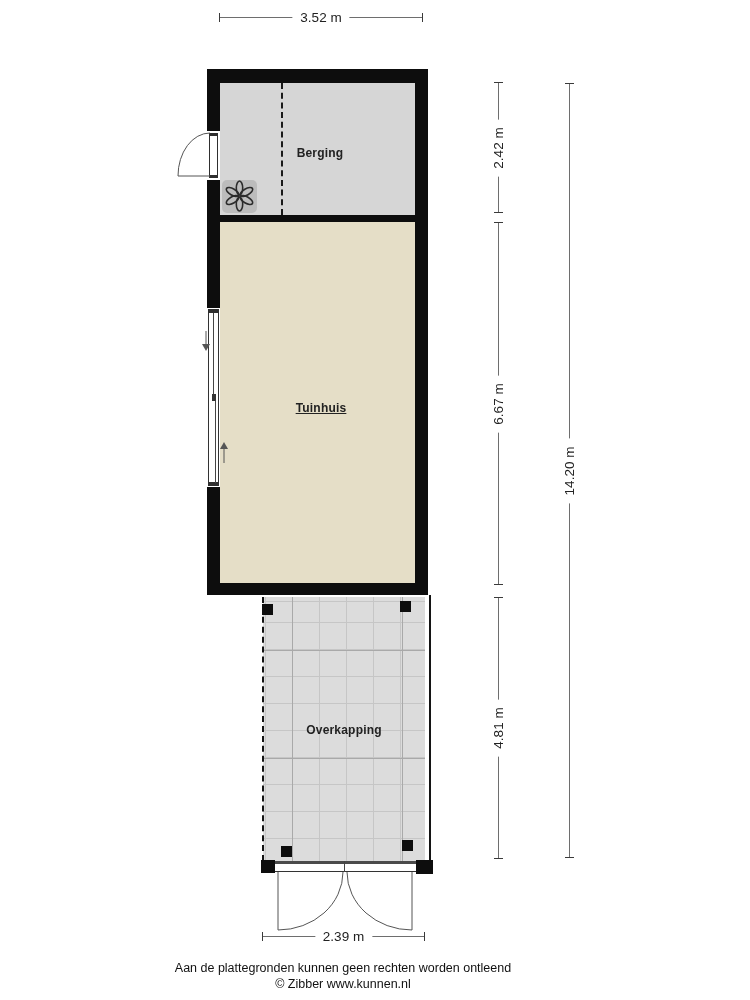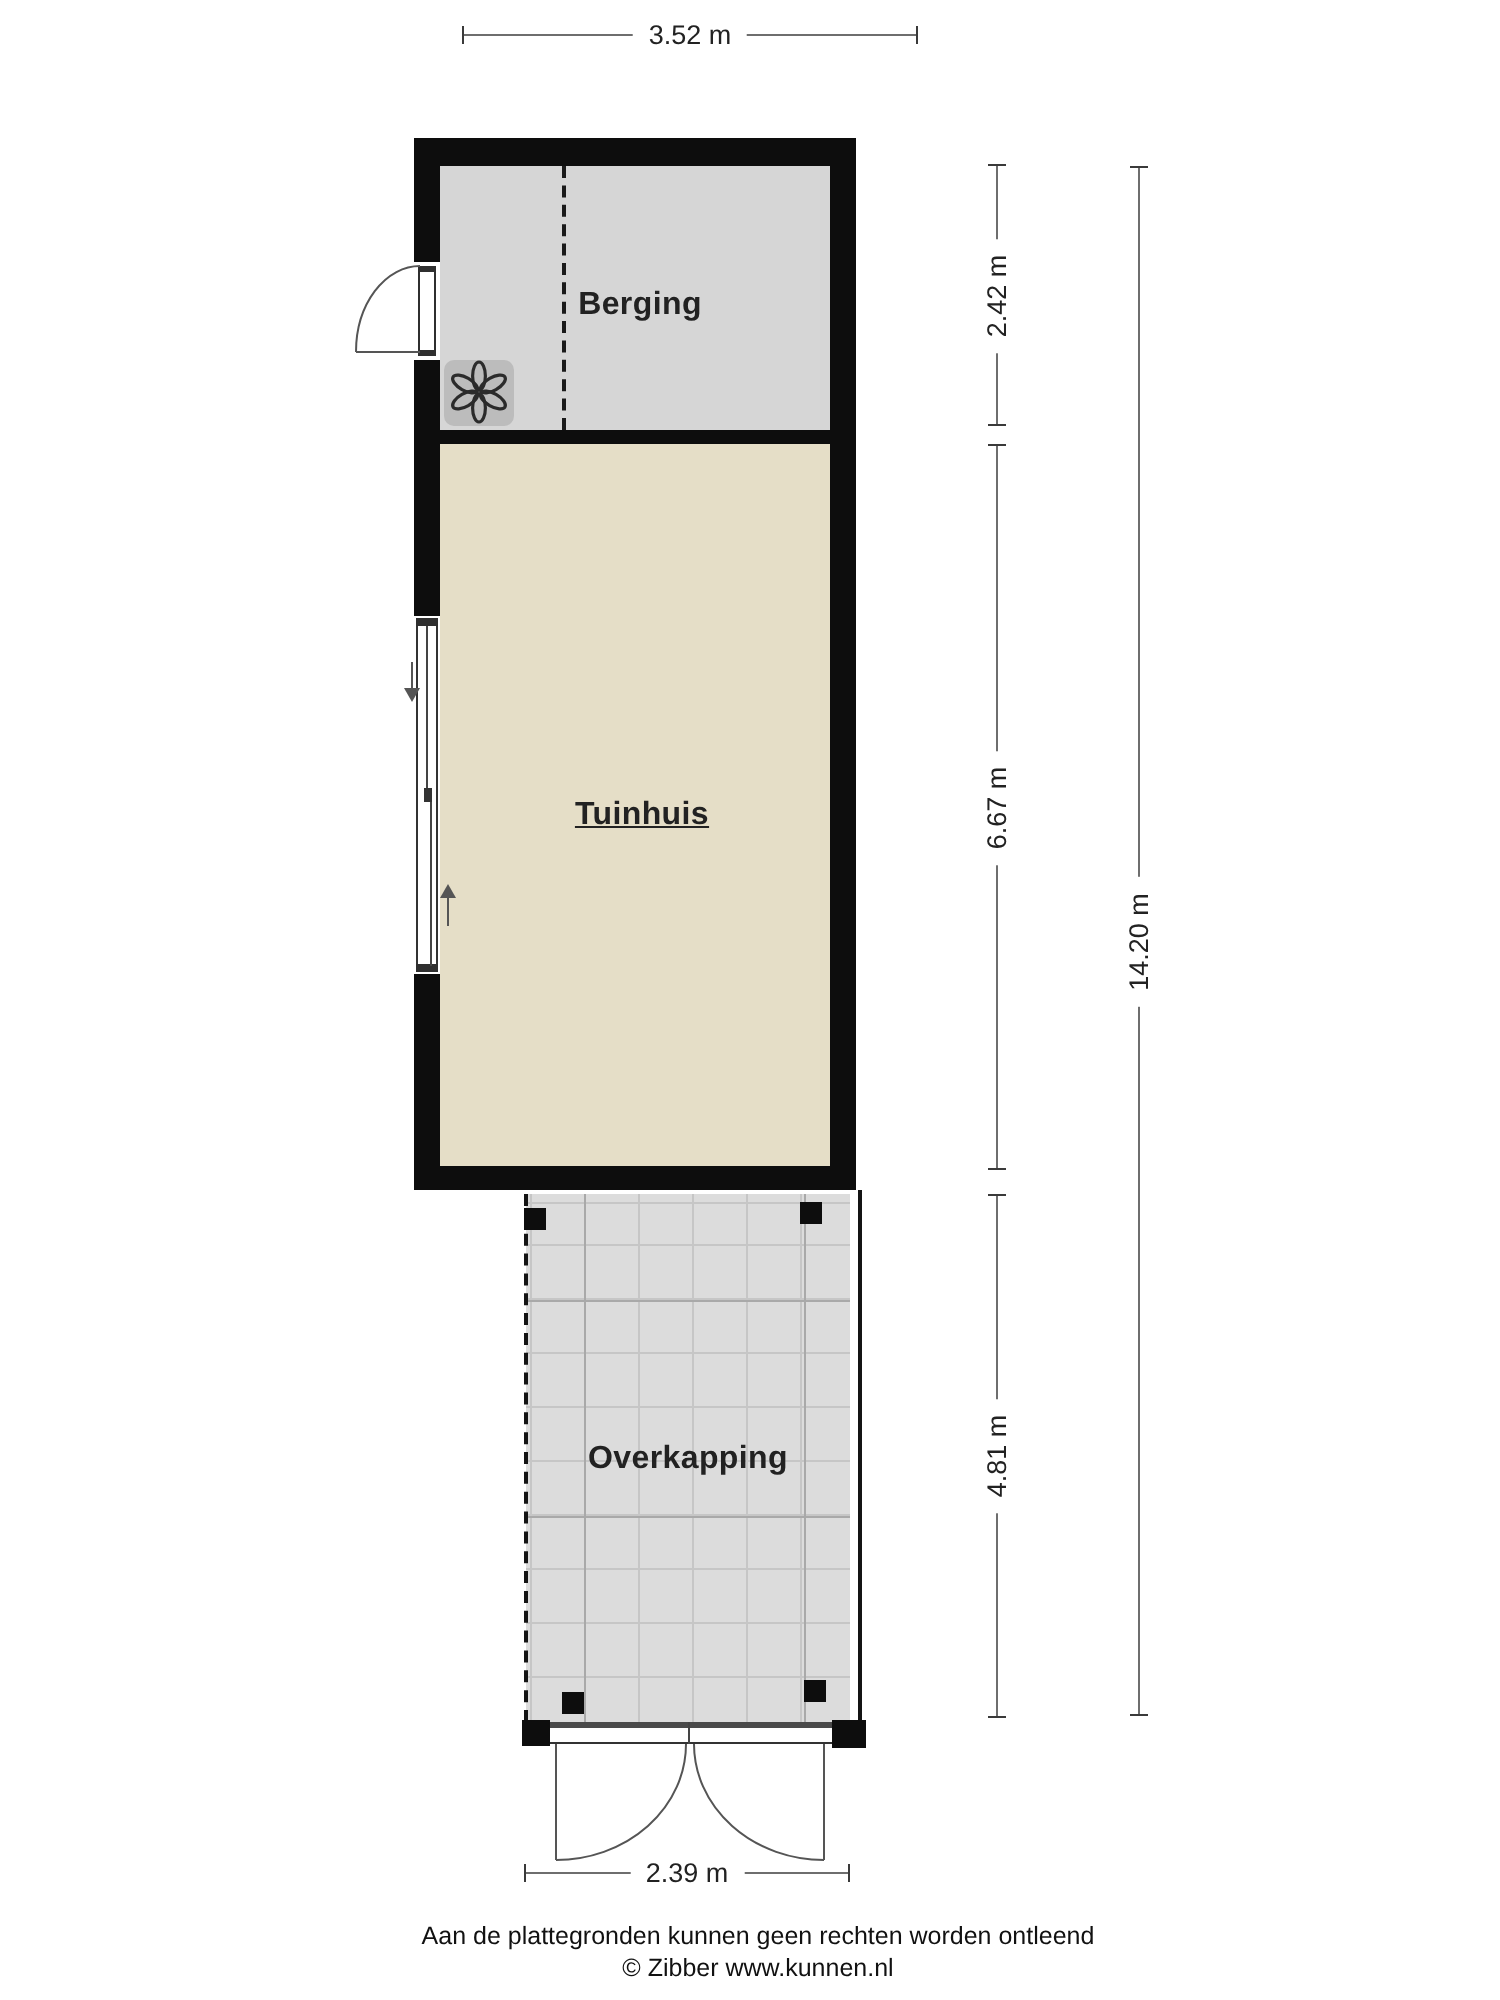--- a/index.html
+++ b/index.html
@@ -7,21 +7,21 @@
           font-family:"Liberation Sans", sans-serif;}
   .abs{position:absolute;}
 
   
   .building-walls{left:207px;top:69px;width:221px;height:526px;background:#0d0d0d;}
   .floor-berging{left:220px;top:83px;width:195px;height:132px;background:#d6d6d6;}
   .berging-divider{left:281px;top:83px;width:0;height:132px;border-left:2px dashed #1a1a1a;}
   .floor-tuinhuis{left:220px;top:222px;width:195px;height:361px;background:#e5dec7;}
   .vent-box{left:222px;top:180px;width:35px;height:33px;background:#bcbcbc;border-radius:5px;}
 
-  .room-label{transform:translate(-50%,-50%);font-size:16px;font-weight:600;color:#222;
+  .room-label{transform:translate(-50%,-50%);font-size:12px;font-weight:600;color:#222;
               white-space:nowrap;letter-spacing:.2px;}
   .lbl-berging{left:320px;top:153px;}
   .lbl-tuinhuis{left:321px;top:408px;text-decoration:underline;}
   .lbl-overkapping{left:344px;top:730px;}
 
   
   .door-opening{left:207px;top:131px;width:13px;height:49px;background:#fff;}
   .door-leaf{left:209px;top:133px;width:9px;height:45px;background:#fff;border:1px solid #2f2f2f;box-sizing:border-box;}
   .door-cap{width:9px;height:3px;background:#2f2f2f;left:209px;}
   .door-cap-top{top:133px;} .door-cap-bot{top:175px;}
@@ -58,38 +58,38 @@
      border-top:3px solid #4a4a4a;border-bottom:1px solid #333;box-sizing:border-box;}
   .bottom-frame-divider{left:344px;top:861px;width:1px;height:11px;background:#444;}
   .door-arcs-svg{left:270px;top:872px;}
 
   
   .dim-line-h{height:1px;background:#6e6e6e;}
   .dim-line-v{width:1px;background:#6e6e6e;}
   .tick-v{width:1px;height:9px;background:#3a3a3a;}
   .tick-h{width:9px;height:1px;background:#3a3a3a;}
   .dim-label{font-size:13.5px;color:#222;background:#fff;padding:0 8px;white-space:nowrap;line-height:16px;}
-  .dim-top{left:231px;top:10px;width:228px;height:16px;}
+  .dim-top{left:219px;top:10px;width:204px;height:16px;}
   .dim-bottom{left:262px;top:929px;width:163px;height:16px;}
   .hdim .dim-line-h{left:0;right:0;top:7px;position:absolute;}
   .hdim .tick-l{position:absolute;left:0;top:3px;}
   .hdim .tick-r{position:absolute;right:0;top:3px;}
   .hdim .dim-label{position:absolute;left:50%;top:0;transform:translateX(-50%);}
   .vdim{width:10px;}
   .vdim .dim-line-v{position:absolute;left:4px;top:0;height:100%;}
   .vdim .tick-t{position:absolute;left:0;top:0;}
   .vdim .tick-b{position:absolute;left:0;bottom:0;}
   .vdim .dim-label{position:absolute;left:5px;top:50%;transform:translate(-50%,-50%) rotate(-90deg);}
   .dim-berging{left:494px;top:82px;height:131px;}
   .dim-tuinhuis{left:494px;top:222px;height:363px;}
   .dim-overkapping{left:494px;top:597px;height:262px;}
   .dim-total{left:565px;top:83px;height:775px;}
 
   
-  .footer{left:0;top:960px;width:686px;text-align:center;color:#111;padding-left:36px;}
+  .footer{left:0;top:960px;width:686px;text-align:center;color:#111;}
   .footer-line{font-size:12.5px;line-height:16px;}
   svg{display:block;}
 </style>
 </head>
 <body>
 
 <div id="canvas">
 
   <div class="abs hdim dim-top">
     <div class="dim-line-h"></div>

